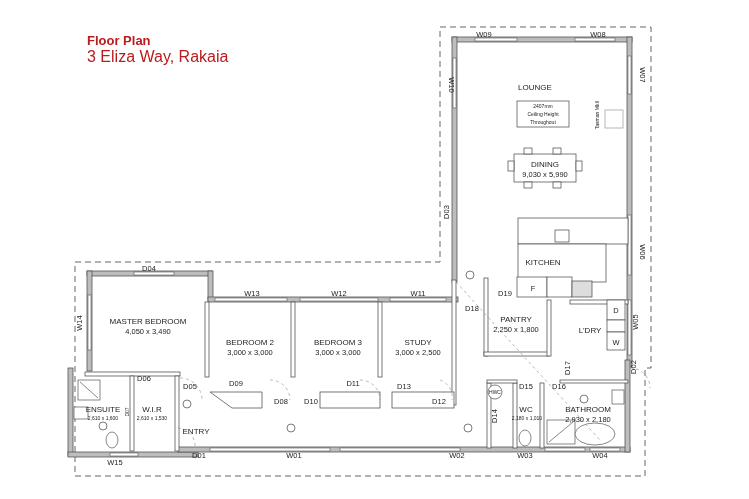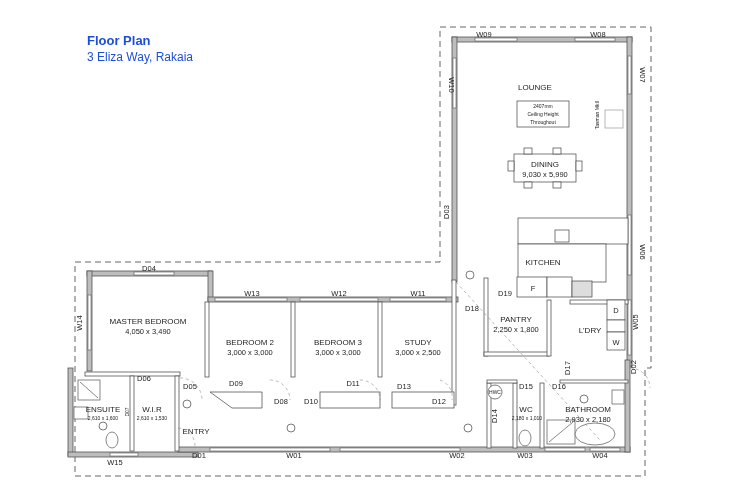--- a/index.html
+++ b/index.html
@@ -1,19 +1,19 @@
 <!DOCTYPE html>
 <html><head>
 <meta charset="utf-8">
 <style>
   html, body { margin:0; padding:0; background:#ffffff; }
   body { width:749px; height:499px; position:relative; overflow:hidden; font-family:"Liberation Sans", sans-serif; }
-  .title-block { position:absolute; left:87px; top:33px; color:#1d4ed8; }
+  .title-block { position:absolute; left:87px; top:33px; color:#b91c1c; }
   .title { font-size:13px; font-weight:bold; line-height:16px; }
-  .subtitle { font-size:12px; line-height:16px; }
+  .subtitle { font-size:16px; line-height:16px; }
   svg { position:absolute; left:0; top:0; }
   .lbl { font-family:"Liberation Sans", sans-serif; fill:#222; }
   .room { font-size:8px; }
   .dim { font-size:7.5px; }
   .tiny { font-size:5px; }
   .code { font-size:7.5px; }
 </style>
 </head>
 <body>
 

